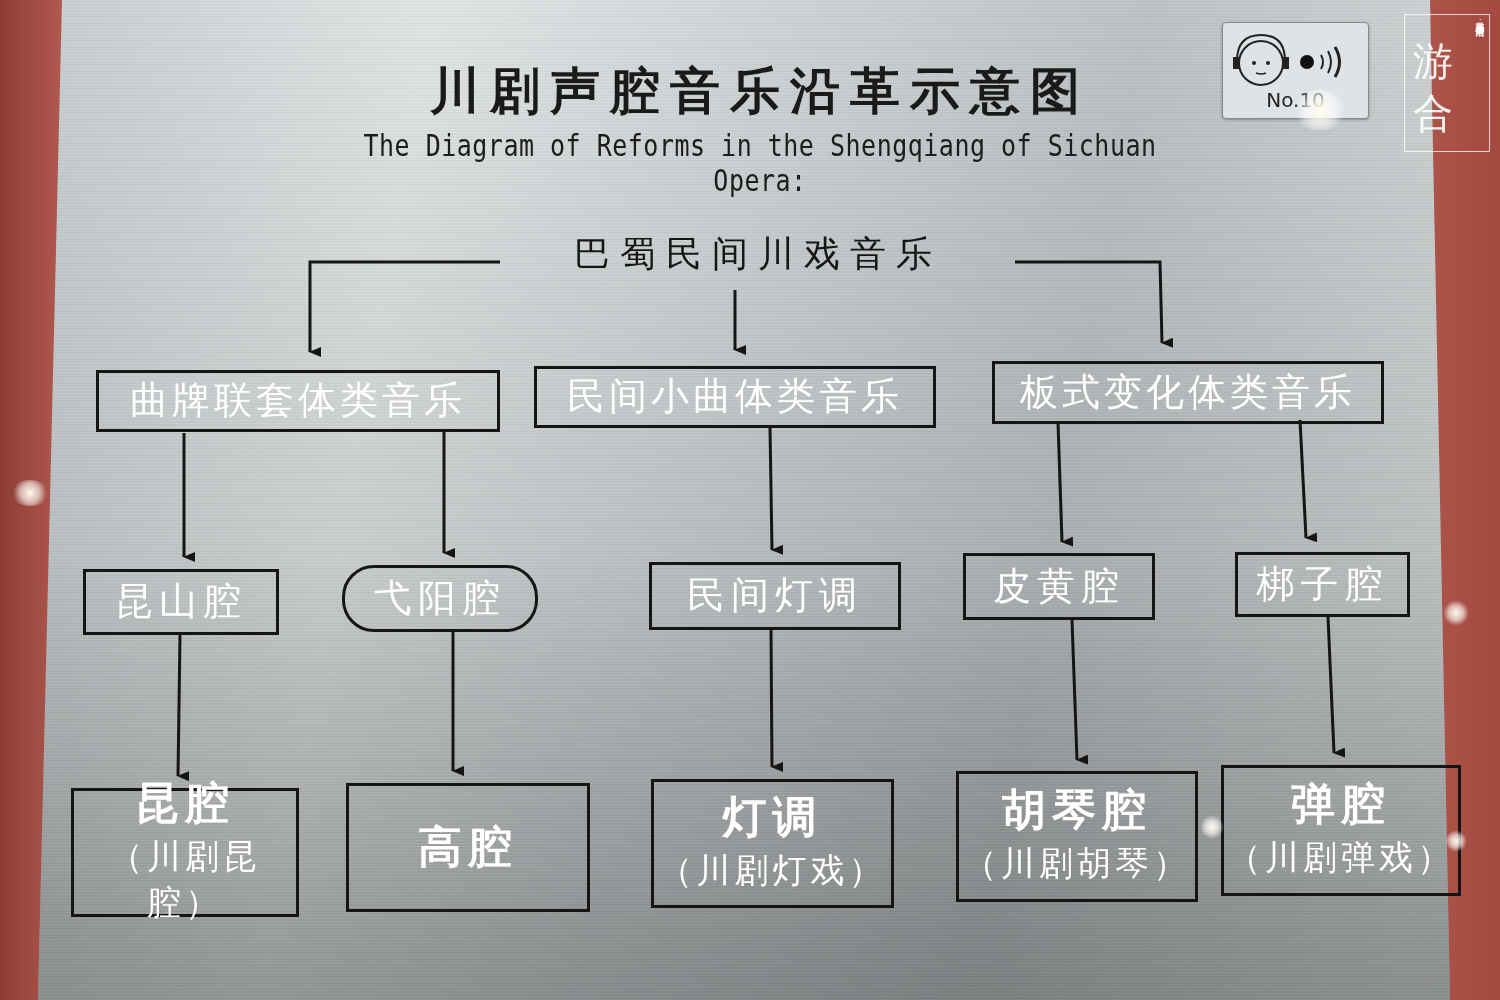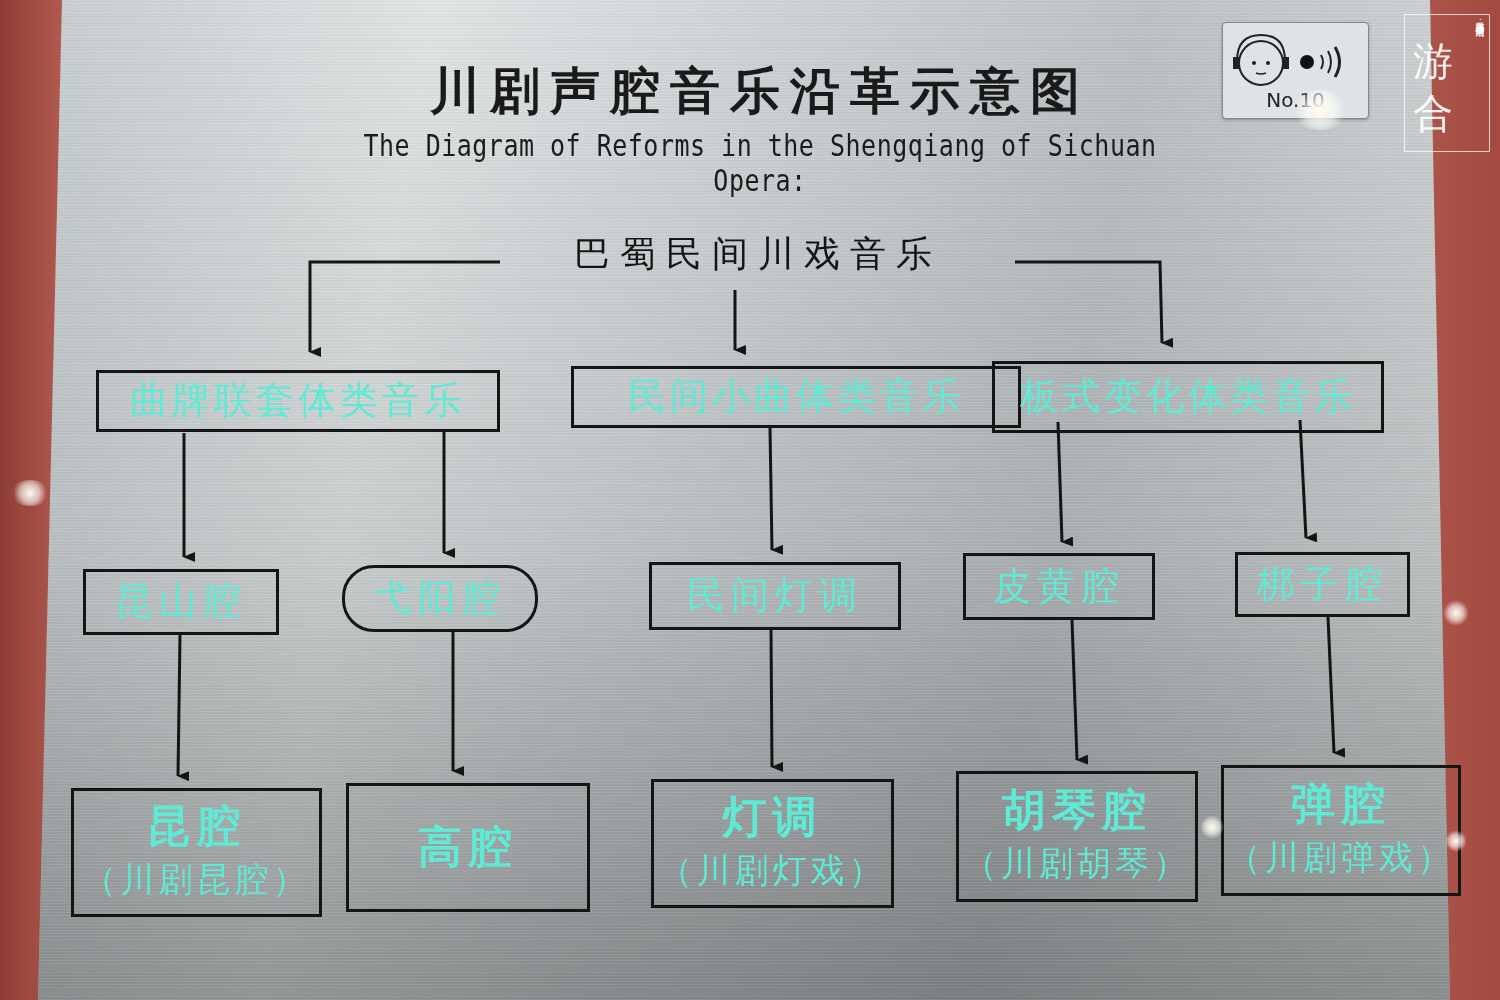--- a/index.html
+++ b/index.html
@@ -37,21 +37,21 @@
     font-family:"DejaVu Sans Mono", monospace; font-size:25px; color:#1c1c1c;
     transform:scaleY(1.2); letter-spacing:0.5px;
   }
   .root {
     position:absolute; left:498px; top:230px; width:520px; text-align:center;
     font-size:36px; letter-spacing:10px; color:#151515;
   }
   .box {
     position:absolute; border:3px solid #151515; box-sizing:border-box;
     display:flex; flex-direction:column; align-items:center; justify-content:center;
-    color:#5eead4; text-align:center;
+    color:#ffffff; text-align:center;
   }
   .box .main { font-size:38px; letter-spacing:6px; line-height:1.1; }
   .box.l1 .main { font-size:38px; letter-spacing:4px; }
   .box.l3 .main { font-size:44px; letter-spacing:6px; font-weight:bold; }
   .box .sub { font-size:34px; letter-spacing:4px; margin-top:6px; }
   svg.lines { position:absolute; left:0; top:0; }
   .badge {
     position:absolute; left:1222px; top:22px; width:145px; height:95px;
     background:#dfe3e6; border:1px solid #888; border-radius:4px;
     box-shadow:0 1px 3px rgba(0,0,0,0.3);
@@ -132,44 +132,44 @@
     <path d="M1072 620 L1077 760" marker-end="url(#arr)"></path>
     <path d="M1328 617 L1334 753" marker-end="url(#arr)"></path>
   </g>
 </svg>
 
 <div class="root">巴蜀民间川戏音乐</div>
 
 <div class="box l1" style="left:96px;top:370px;width:404px;height:62px;">
   <div class="main">曲牌联套体类音乐</div>
 </div>
-<div class="box l1" style="left:571px;top:366px;width:450px;height:62px;">
+<div class="box l1" style="left:534px;top:366px;width:402px;height:62px;">
   <div class="main">民间小曲体类音乐</div>
 </div>
-<div class="box l1" style="left:992px;top:361px;width:392px;height:72px;">
+<div class="box l1" style="left:992px;top:361px;width:392px;height:63px;">
   <div class="main">板式变化体类音乐</div>
 </div>
 
 <div class="box" style="left:83px;top:569px;width:196px;height:66px;">
   <div class="main">昆山腔</div>
 </div>
 <div class="box" style="left:342px;top:565px;width:196px;height:67px;border-radius:32px;">
   <div class="main">弋阳腔</div>
 </div>
 <div class="box" style="left:649px;top:562px;width:252px;height:68px;align-items:center;">
   <div class="main">民间灯调</div>
 </div>
 <div class="box" style="left:963px;top:553px;width:192px;height:67px;">
   <div class="main">皮黄腔</div>
 </div>
 <div class="box" style="left:1235px;top:552px;width:175px;height:65px;">
   <div class="main">梆子腔</div>
 </div>
 
-<div class="box l3" style="left:71px;top:788px;width:251px;height:129px;">
+<div class="box l3" style="left:71px;top:788px;width:228px;height:129px;">
   <div class="main">昆腔</div>
   <div class="sub">（川剧昆腔）</div>
 </div>
 <div class="box l3" style="left:346px;top:783px;width:244px;height:129px;">
   <div class="main">高腔</div>
 </div>
 <div class="box l3" style="left:651px;top:779px;width:243px;height:129px;">
   <div class="main">灯调</div>
   <div class="sub">（川剧灯戏）</div>
 </div>

